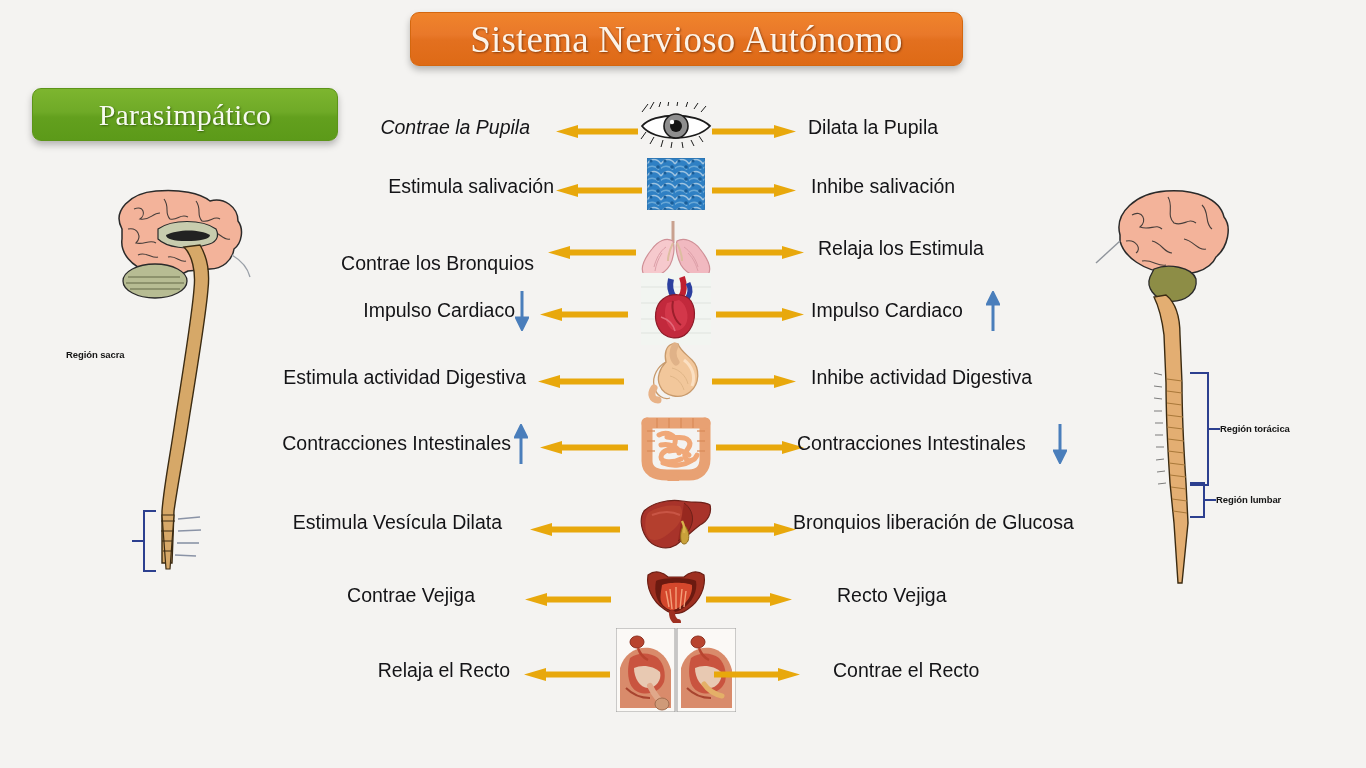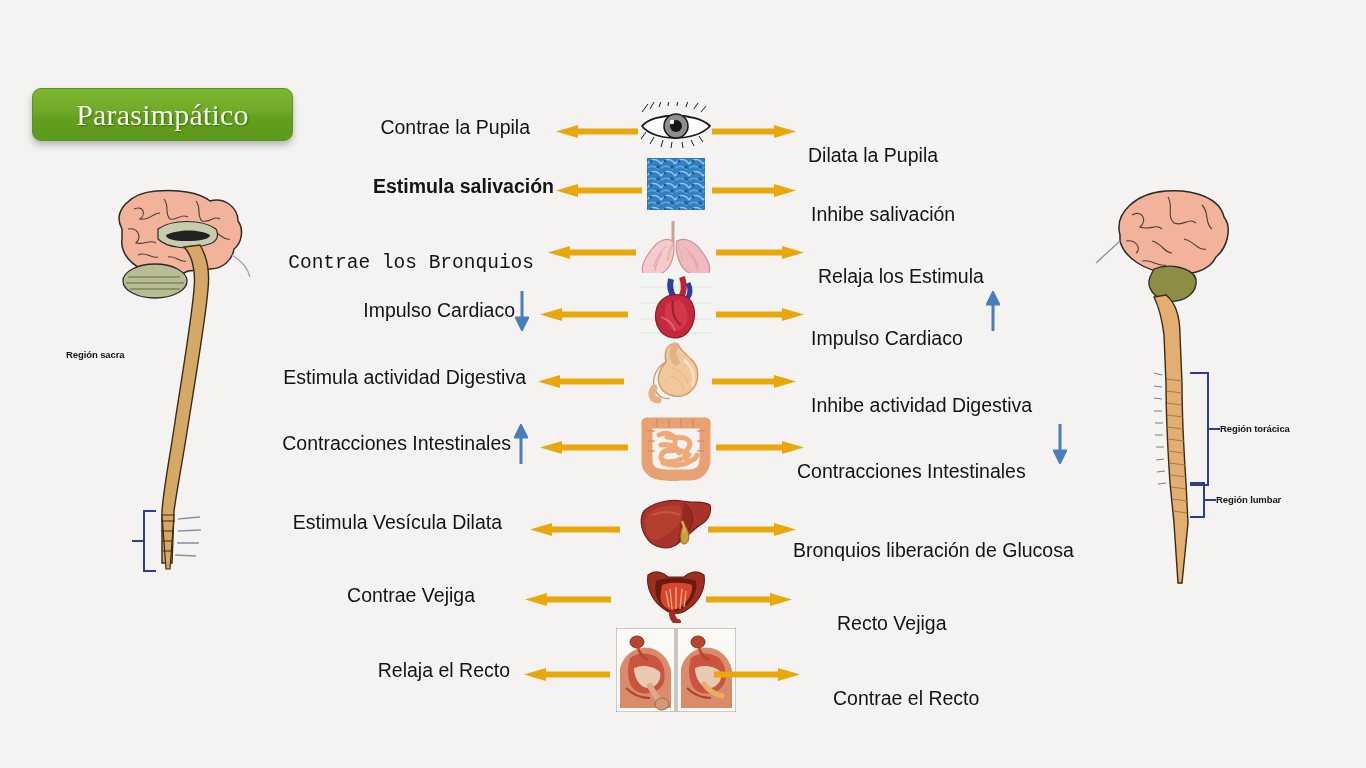--- a/index.html
+++ b/index.html
@@ -48,21 +48,21 @@
   }
   .green-badge {
     background: linear-gradient(180deg,#7db52f 0%, #6faa27 45%, #63a01e 55%, #5c9a19 100%);
     border: 1px solid #5c9419;
     color: #f7fbef;
     text-shadow: 1px 1px 2px rgba(30,55,5,.55);
   }
   #para-badge {
     left: 32px;
     top: 88px;
-    width: 261px;
+    width: 306px;
     height: 53px;
     font-size: 30px;
   }
   #simp-badge {
     left: 1061px;
     top: 88px;
     width: 188px;
     height: 53px;
     font-size: 30px;
   }
@@ -78,21 +78,21 @@
     position: absolute;
     font-size: 19.5px;
     font-family: "Liberation Sans", sans-serif;
     white-space: nowrap;
     color: #141417;
     line-height: 1;
     transform: translateY(-50%);
     font-stretch: condensed;
   }          
   .lbl-left  { text-align: right; }
-  .lbl-right { text-align: center; margin-top: 28px; }
+  .lbl-right { text-align: center; }
 
   .arrow {
     position: absolute;
     height: 9px;
     transform: translateY(-50%);
   }
   .arrow svg { display: block; overflow: visible; }
 
   .bluearr {
     position: absolute;
@@ -119,20 +119,21 @@
     font-family: "Liberation Sans", sans-serif;
     white-space: nowrap;
     letter-spacing: -.1px;
   }
 </style>
 </head>
 <body>
 
 <div id="stage">
 
+  <div class="badge" id="title-badge">Sistema Nervioso Autónomo</div>
 
   <div class="badge green-badge" id="para-badge">Parasimpático</div>
 
 
   <div class="figure" id="right-figure" style="left:1092px; top:183px; width:250px; height:420px;">
     <svg width="250" height="420" viewBox="0 0 250 420">
 
       <path d="M28 52 C22 30 44 10 74 8 C104 6 128 16 132 34
                C140 44 136 64 124 74 C118 88 96 94 76 90
                C52 88 32 74 28 58 Z" fill="#f3b39a" stroke="#2a2a2a" stroke-width="1.5"></path>
@@ -256,21 +257,21 @@
 
       <g stroke="#2c3f8f" stroke-width="2" fill="none">
         <path d="M96 326 L84 326 L84 386 L96 386"></path>
         <path d="M84 356 L72 356"></path>
       </g>
     </svg>
     <div class="micro" style="left:6px; top:164px;">Región sacra</div>
   </div>
 
   <div class="row">
-    <div class="label lbl-left" style="right:836px; top:128px;">Contrae la Pupila</div>
+    <div class="label lbl-left" style="right:836px; top:128px;font-style:italic;">Contrae la Pupila</div>
     <div class="arrow" style="left:556px; top:128px; width:82px;">
       <svg width="82" height="16" viewBox="0 0 82 16">
           <path d="M82 5 L22 5 L22 1.5 L0 8 L22 14.5 L22 11 L82 11 Z" fill="#e8a80c"></path>
         </svg>
     </div>
     <div class="organ" style="top:128px;">
       <svg width="76" height="48" viewBox="0 0 76 48">
         <g stroke="#1d1d1d" stroke-width="1" fill="none">
           <path d="M4 10 L10 2"></path>
             <path d="M12 7 L16 0"></path>
@@ -298,21 +299,21 @@
     </div>
     <div class="arrow" style="left:712px; top:128px; width:84px;">
       <svg width="84" height="16" viewBox="0 0 84 16">
           <path d="M0 5 L62 5 L62 1.5 L84 8 L62 14.5 L62 11 L0 11 Z" fill="#e8a80c"></path>
         </svg>
     </div>
     <div class="label lbl-right" style="left:808px; top:128px;">Dilata la Pupila</div>
   </div>
 
   <div class="row">
-    <div class="label lbl-left" style="right:812px; top:187px;font-weight:bold;">Estimula salivación</div>
+    <div class="label lbl-left" style="right:812px; top:187px;">Estimula salivación</div>
     <div class="arrow" style="left:556px; top:187px; width:86px;">
       <svg width="86" height="16" viewBox="0 0 86 16">
           <path d="M86 5 L22 5 L22 1.5 L0 8 L22 14.5 L22 11 L86 11 Z" fill="#e8a80c"></path>
         </svg>
     </div>
     <div class="organ" style="top:186px;">
       <svg width="58" height="52" viewBox="0 0 58 52">
         <defs>
           <pattern id="salpat" width="14" height="12" patternUnits="userSpaceOnUse">
             <rect width="14" height="12" fill="#2f80c4"></rect>
@@ -328,21 +329,21 @@
     </div>
     <div class="arrow" style="left:712px; top:187px; width:84px;">
       <svg width="84" height="16" viewBox="0 0 84 16">
           <path d="M0 5 L62 5 L62 1.5 L84 8 L62 14.5 L62 11 L0 11 Z" fill="#e8a80c"></path>
         </svg>
     </div>
     <div class="label lbl-right" style="left:811px; top:187px;">Inhibe salivación</div>
   </div>
 
   <div class="row">
-    <div class="label lbl-left" style="right:832px; top:264px;font-family:Liberation Mono, monospace;">Contrae los Bronquios</div>
+    <div class="label lbl-left" style="right:832px; top:264px;">Contrae los Bronquios</div>
     <div class="arrow" style="left:548px; top:249px; width:88px;">
       <svg width="88" height="16" viewBox="0 0 88 16">
           <path d="M88 5 L22 5 L22 1.5 L0 8 L22 14.5 L22 11 L88 11 Z" fill="#e8a80c"></path>
         </svg>
     </div>
     <div class="organ" style="top:250px;">
       <svg width="88" height="62" viewBox="0 0 88 62">
         <path d="M41 4 L41 26" stroke="#c9a18f" stroke-width="3"></path>
         <path d="M41 24 C34 20 26 24 20 32 C12 42 8 52 12 58 C20 62 32 58 38 48 C42 40 43 30 41 24 Z" fill="#f6c9cd" stroke="#cf8f96" stroke-width="1.2"></path>
         <path d="M45 24 C52 20 62 24 68 32 C76 42 80 52 76 58 C68 62 55 58 49 48 C45 40 43 30 45 24 Z" fill="#f1b9c0" stroke="#cf8f96" stroke-width="1.2"></path>

